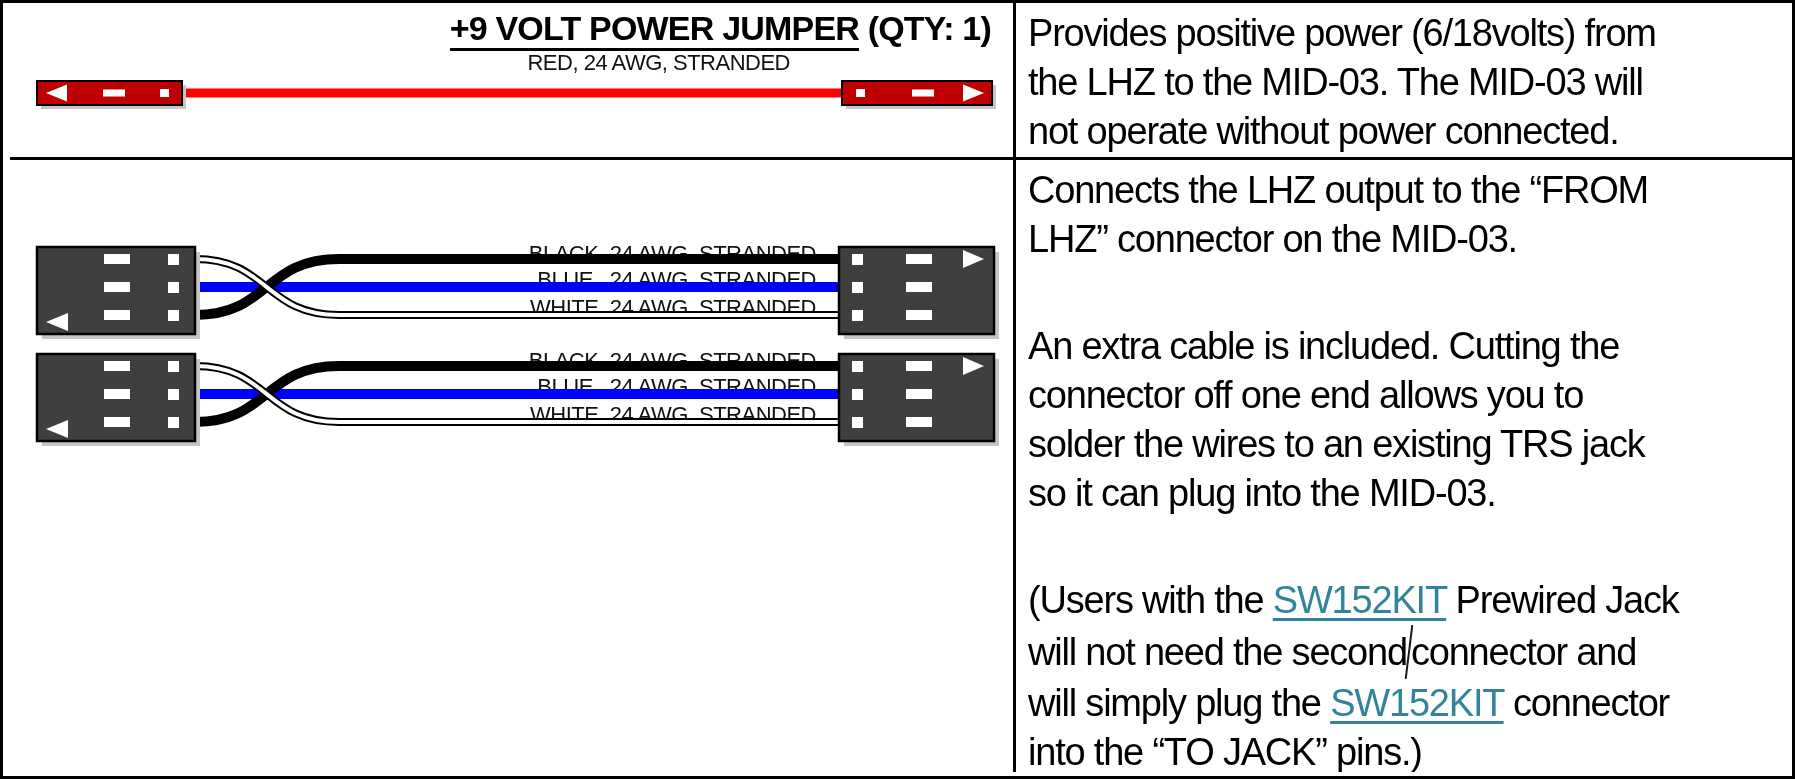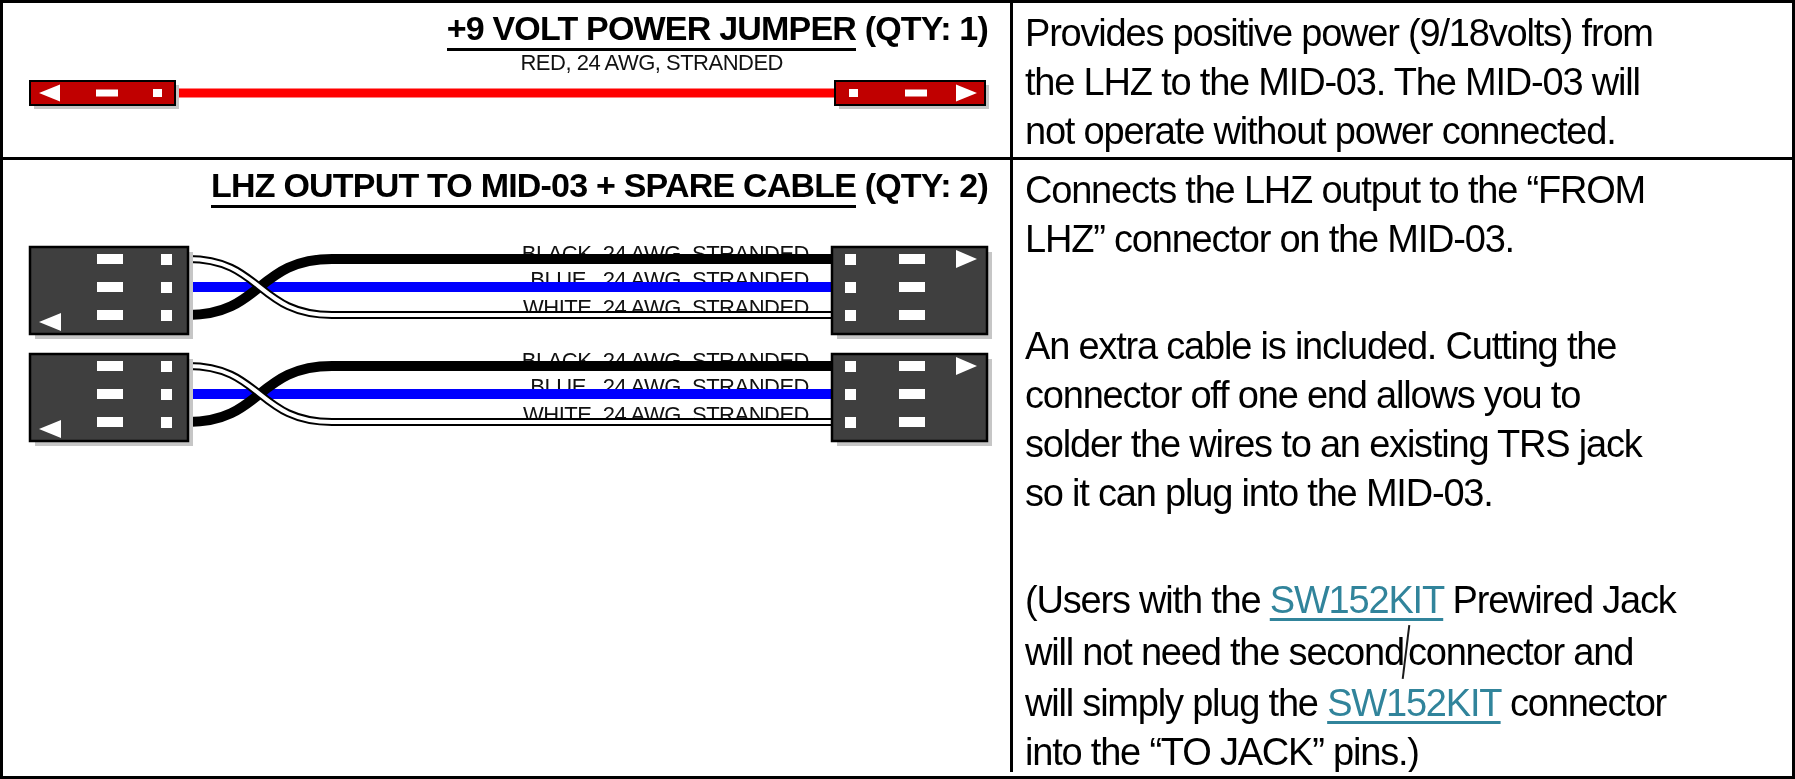--- a/index.html
+++ b/index.html
@@ -1,19 +1,19 @@
 <!DOCTYPE html>
 <html><head>
 <meta charset="utf-8">
 <style>
   html,body{margin:0;padding:0;background:#fff;}
   .page{
     position:relative;width:1795px;height:779px;box-sizing:border-box;
     background:#fff;font-family:"Liberation Sans","DejaVu Sans",sans-serif;color:#000;
-    border:3px solid #000;overflow:hidden;
+    border:3px solid #000;overflow:hidden;padding-left:7px;
   }
   .row{display:flex;width:100%;box-sizing:border-box;}
   .row1{height:154px;}
   .row2{height:615px;border-top:3px solid #000;}
   .cell{box-sizing:border-box;position:relative;overflow:hidden;}
   .cell.left{width:1007px;}
   .cell.right{width:782px;border-left:3px solid #000;padding:6px 14px 0 12px;}
 
   .heading{
     position:absolute;right:22px;top:4px;white-space:nowrap;
@@ -73,29 +73,28 @@
 
         <rect x="812" y="6" width="150" height="24" fill="#c6c6c6"></rect>
         <rect x="808" y="2" width="150" height="24" fill="#C00000" stroke="#000" stroke-width="2"></rect>
         <rect x="822" y="10" width="9" height="8" fill="#fff"></rect>
         <rect x="878" y="10.5" width="22" height="7" fill="#fff"></rect>
         <polygon points="950,14 929,5.5 929,22.5" fill="#fff"></polygon>
       </svg>
     </div>
 
     <div class="cell right">
-      <p class="desc">Provides positive power (9/18volts) from
+      <p class="desc">Provides positive power (6/18volts) from
 the LHZ to the MID-03. The MID-03 will
 not operate without power connected.</p>
     </div>
   </div>
 
   <div class="row row2">
     <div class="cell left">
-      <div class="heading"><span class="u">LHZ OUTPUT TO MID-03 + SPARE CABLE</span><span> (QTY: 2)</span></div>
 
       <div class="wirelabel c1-l1">BLACK, 24 AWG, STRANDED</div>
       <div class="wirelabel c1-l2">BLUE,  24 AWG, STRANDED</div>
       <div class="wirelabel c1-l3">WHITE, 24 AWG, STRANDED</div>
 
       <div class="wirelabel c2-l1">BLACK, 24 AWG, STRANDED</div>
       <div class="wirelabel c2-l2">BLUE,  24 AWG, STRANDED</div>
       <div class="wirelabel c2-l3">WHITE, 24 AWG, STRANDED</div>
 
       <svg class="cable-svg cable-1" width="965" height="97" viewBox="0 0 965 97">

